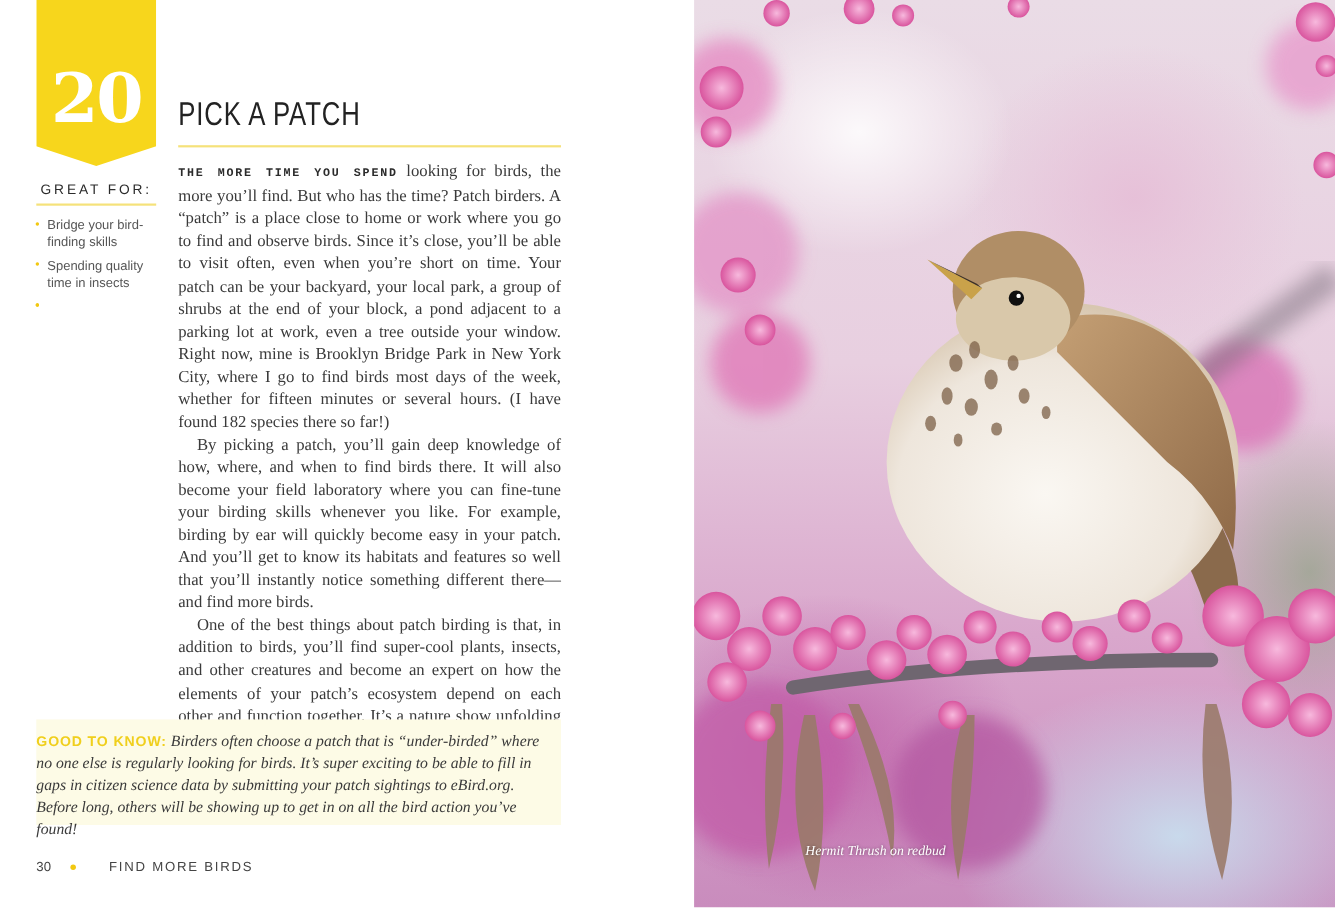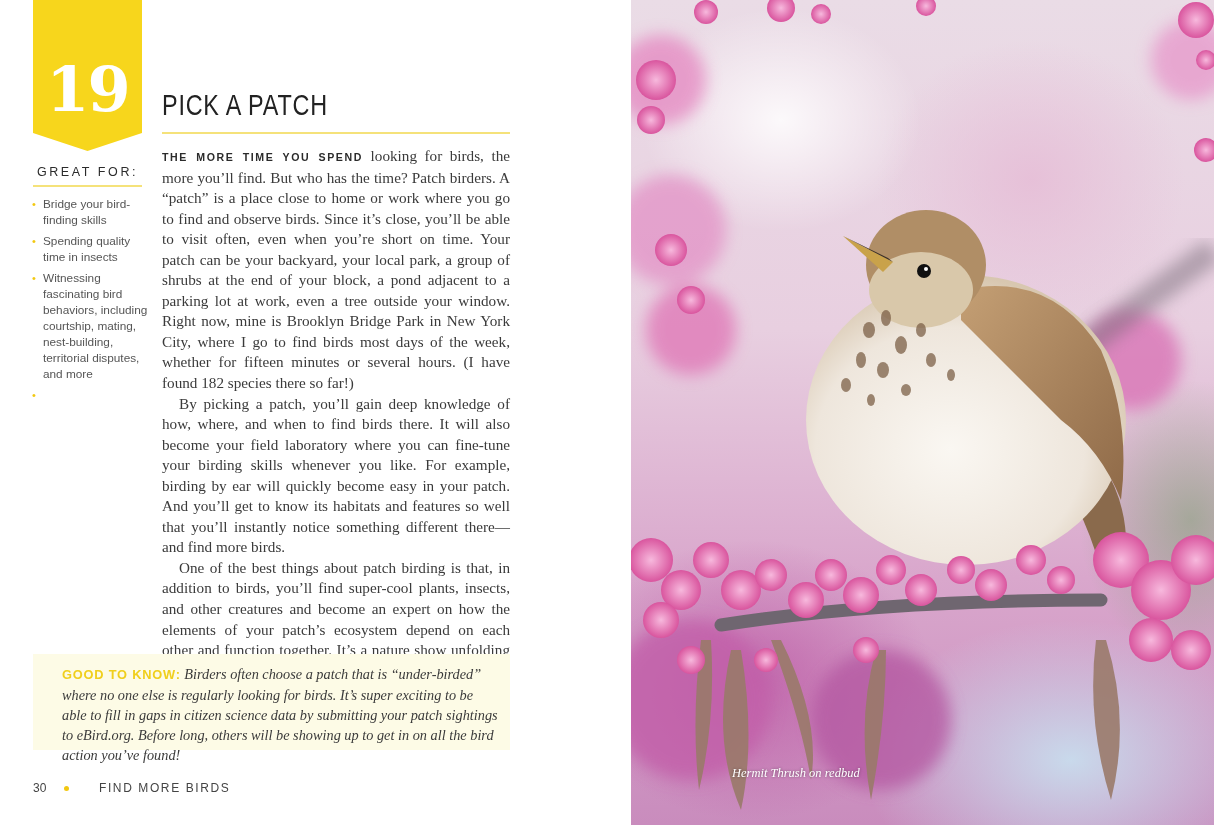--- a/index.html
+++ b/index.html
@@ -25,24 +25,24 @@
   .gf-list { position:absolute; left:30px; top:196px; width:118px; margin:0; padding:0; list-style:none;
     font-family:"Liberation Sans", sans-serif; font-size:11.8px; line-height:16px; color:#555; }
   .gf-list li { position:relative; padding-left:13px; margin-bottom:5px; }
   .gf-bullet { position:absolute; left:2px; top:0; color:#f2c811; font-size:11px; }
 
   
   .body-text { position:absolute; left:162px; top:146px; width:348px; font-family:"Liberation Serif", serif;
     font-size:15.2px; line-height:20.55px; color:#3a3a3a; text-align:justify; hyphens:manual; }
   .body-text p { margin:0; }
   .body-text p.indent { text-indent:17px; }
-  .lead-in { font-family:Liberation Sans, sans-serif; font-weight:bold; font-size:10.6px; letter-spacing:1.6px; color:#2b2b2b; }
-
-  
-  .gtk-box { position:absolute; left:33px; top:654px; width:477px; height:96px; background:#fdfbe6; box-sizing:border-box; padding:10px 10px 0 29px; }
+  .lead-in { font-family:Liberation Mono, monospace; font-weight:bold; font-size:10.6px; letter-spacing:1.6px; color:#2b2b2b; }
+
+  
+  .gtk-box { position:absolute; left:33px; top:654px; width:477px; height:96px; background:#fdfbe6; box-sizing:border-box; padding:10px 10px 0 0; }
   .gtk-text { font-family:"Liberation Serif", serif; font-style:italic; font-size:14.3px; line-height:20px; color:#3a3a3a; }
   .gtk-label { font-family:"Liberation Sans", sans-serif; font-style:normal; font-weight:bold; font-size:12.8px; letter-spacing:0.8px; color:#f0cf1c; }
 
   
   .footer { position:absolute; left:33px; top:781px; font-family:"Liberation Sans", sans-serif; font-size:12px; color:#444; }
   .page-num { position:absolute; left:0; top:0; }
   .footer-dot { position:absolute; left:31px; top:5px; width:5px; height:5px; border-radius:50%; background:#f2c811; }
   .running-head { position:absolute; left:66px; top:0; letter-spacing:1.6px; white-space:nowrap; }
 
   
@@ -61,32 +61,32 @@
 </style>
 </head>
 <body>
 
 <div class="left-page">
 
   <div class="banner">
     <svg width="109" height="152" viewBox="0 0 109 152">
       <polygon points="0,0 109,0 109,133 54.5,151 0,133" fill="#f7d61c"></polygon>
     </svg>
-    <div class="banner-num">19</div>
+    <div class="banner-num">20</div>
   </div>
 
   <div class="title">PICK A PATCH</div>
   <div class="title-rule"></div>
 
   <div class="gf-heading">GREAT FOR:</div>
   <div class="gf-rule"></div>
   <ul class="gf-list">
     <li><span class="gf-bullet">•</span><span>Bridge your bird-finding skills</span></li>
     <li><span class="gf-bullet">•</span><span>Spending quality time in insects</span></li>
-    <li><span class="gf-bullet">•</span><span>Witnessing fascinating bird behaviors, including courtship, mating, nest-building, territorial disputes, and more</span></li>
+    <li><span class="gf-bullet">•</span></li>
     <li><span class="gf-bullet">•</span></li>
   </ul>
 
   <div class="body-text">
     <p><span class="lead-in">THE MORE TIME YOU SPEND</span><span> looking for birds, the more you’ll find. But who has the time? Patch birders. A “patch” is a place close to home or work where you go to find and observe birds. Since it’s close, you’ll be able to visit often, even when you’re short on time. Your patch can be your backyard, your local park, a group of shrubs at the end of your block, a pond adjacent to a parking lot at work, even a tree outside your window. Right now, mine is Brooklyn Bridge Park in New York City, where I go to find birds most days of the week, whether for fifteen minutes or sev­eral hours. (I have found 182 species there so far!)</span></p>
     <p class="indent">By picking a patch, you’ll gain deep knowledge of how, where, and when to find birds there. It will also become your field laboratory where you can fine-tune your birding skills whenever you like. For example, birding by ear will quickly become easy in your patch. And you’ll get to know its habitats and features so well that you’ll instantly notice something different there—and find more birds.</p>
     <p class="indent">One of the best things about patch birding is that, in addition to birds, you’ll find super-cool plants, insects, and other creatures and become an expert on how the elements of your patch’s ecosystem depend on each other and func­tion together. It’s a nature show unfolding right outside your door; you’ll want to be there to see what happens next.</p>
   </div>
 
   <div class="gtk-box">

